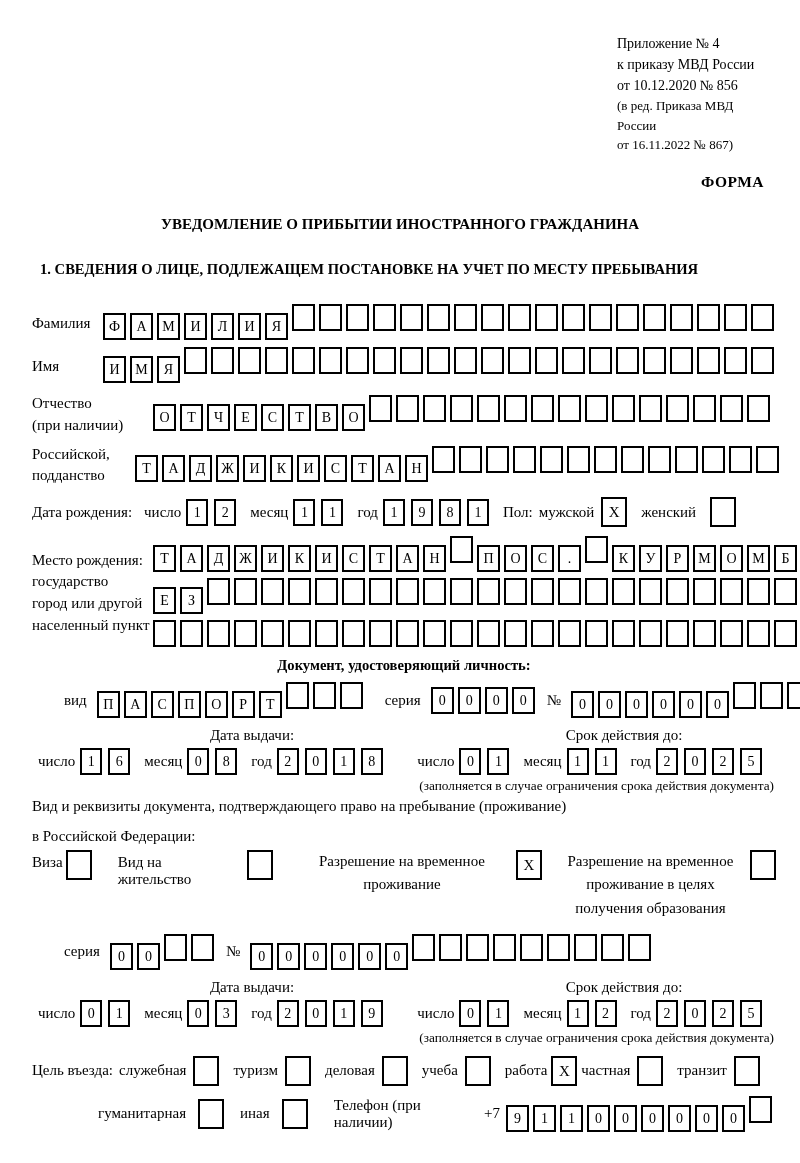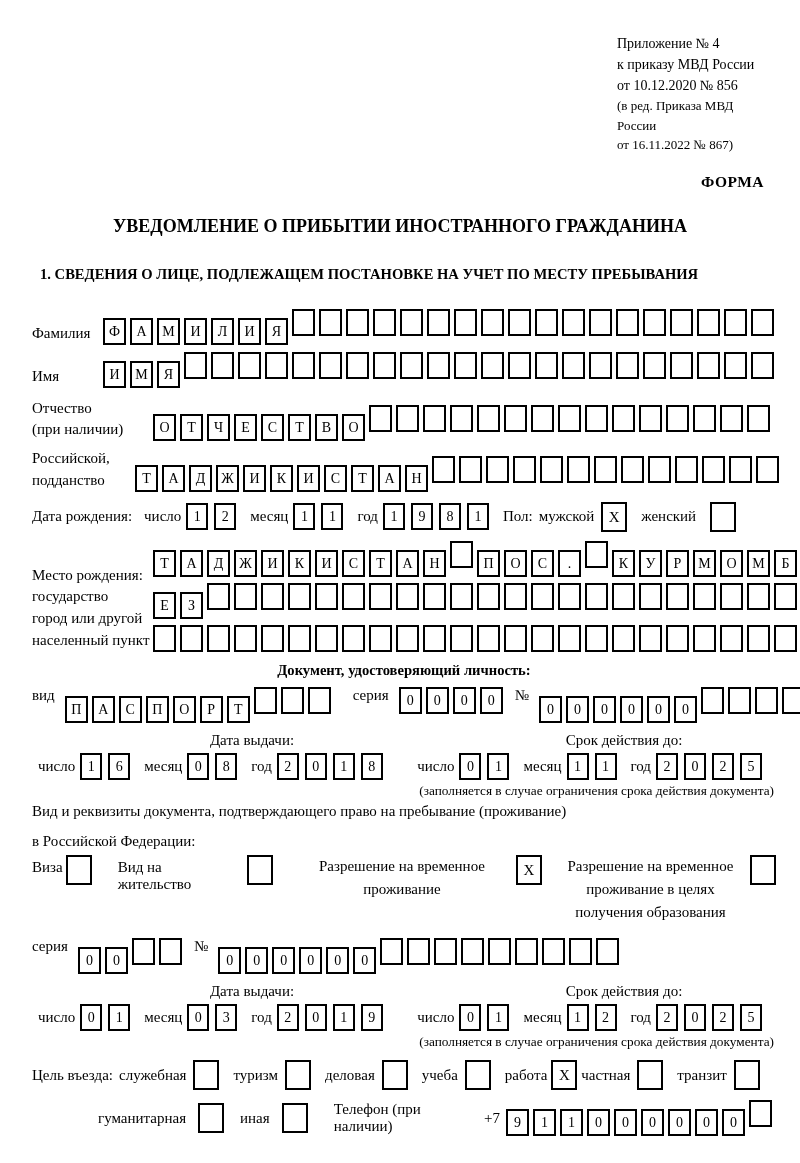--- a/index.html
+++ b/index.html
@@ -3,44 +3,44 @@
 <meta charset="utf-8">
 <style>
   html,body{margin:0;padding:0;background:#fff;}
   body{width:800px;height:1163px;overflow:hidden;color:#000;
        font-family:"Liberation Serif","DejaVu Serif",serif;font-size:15px;}
   .page{padding:0 24px 0 32px;}
   
   .hdr{margin:33px 36px 0 617px;font-size:14px;line-height:1.5;}
   .hdr .ed{font-size:13px;}
   .forma{margin:18px 36px 0 0;text-align:right;font-weight:bold;font-size:15.5px;letter-spacing:.5px;}
-  .title{margin-top:22px;text-align:center;font-weight:bold;font-size:18px;line-height:1.5;}
+  .title{margin-top:22px;text-align:center;font-weight:bold;font-size:15px;line-height:1.5;}
   .title .uline{display:inline-block;width:55px;border-bottom:2px solid #444;margin-left:10px;vertical-align:baseline;}
   .sect{margin:26px 0 0 8px;font-weight:bold;font-size:14.6px;}
   
-  .frow{display:flex;align-items:flex-end;margin-top:7px;}
+  .frow{display:flex;align-items:center;margin-top:7px;}
   .flabel{flex:0 0 auto;padding-top:3px;line-height:1.45;}
   .w71{width:71px;} .w103{width:103px;} .w121{width:121px;}
   
   .boxes{white-space:nowrap;font-size:0;}
   .boxes>span{display:inline-block;width:19px;height:23px;border:2px solid #000;margin:0 4px 0 0;
               text-align:center;line-height:23px;font-size:14px;font-family:"Liberation Serif",serif;}
   .boxes.mb{margin-bottom:6px;}
   
   .dbox{white-space:nowrap;font-size:0;display:inline-block;vertical-align:middle;margin:0 8px 0 5px;}
   .dbox>span{display:inline-block;width:18px;height:23px;border:2px solid #000;margin-right:6px;
              text-align:center;line-height:23px;font-size:14px;}
   
   .cbox{display:inline-block;vertical-align:middle;font-size:0;margin-left:7px;}
   .cbox>span{display:inline-block;width:22px;height:26px;border:2px solid #000;
              text-align:center;line-height:26px;font-size:15px;}
   
   .doc-head{margin-top:10px;text-align:center;font-weight:bold;font-size:14.6px;}
   
-  .inline-row{display:flex;align-items:flex-start;margin-top:8px;}
+  .inline-row{display:flex;align-items:center;margin-top:8px;margin-left:32px;}
   .inline-row .lbl{margin-right:10px;}
   .gap18{margin-left:18px;} .gap8{margin-left:8px;}
   
   .dheads{display:flex;margin-top:9px;}
   .dh-left{width:440px;text-align:center;}
   .dh-right{flex:1;text-align:center;}
   .dline{display:flex;align-items:center;margin-top:4px;}
   .dgroup-left{width:440px;display:flex;align-items:center;padding-left:6px;}
   .dgroup-right{flex:1;display:flex;align-items:center;}
   .note{margin-top:3px;text-align:right;font-size:13.3px;padding-right:2px;}

